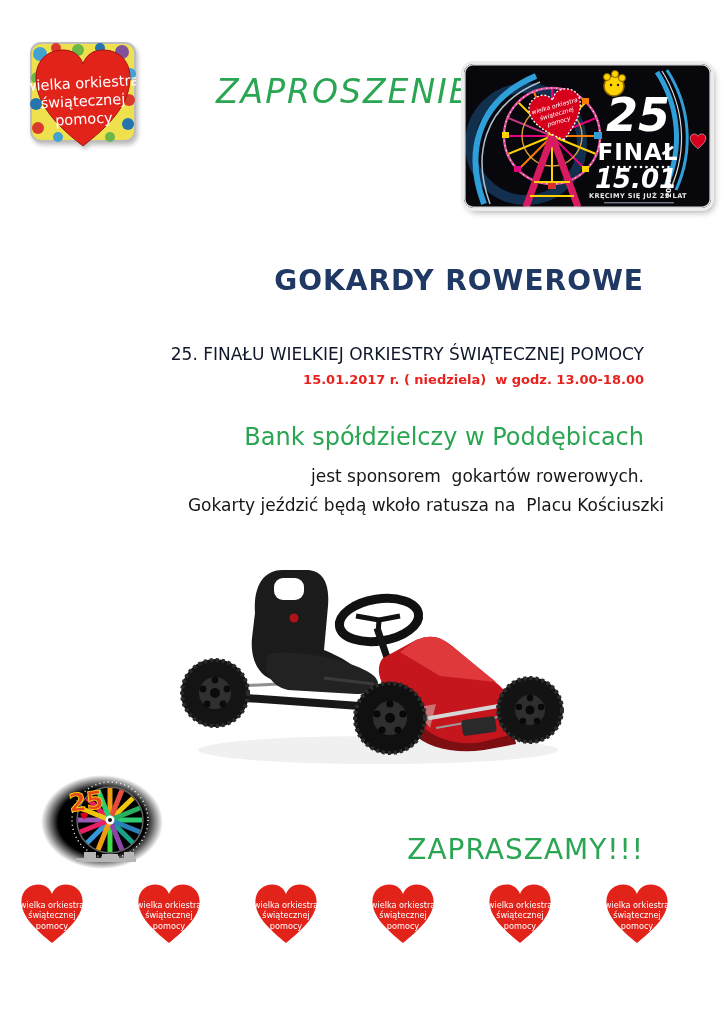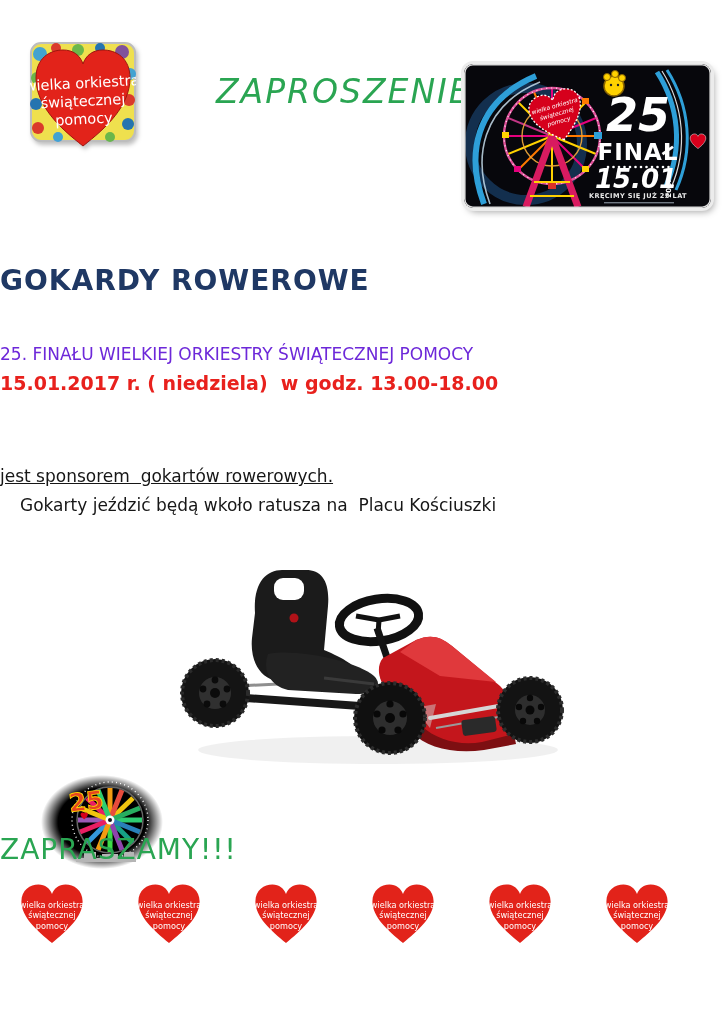--- a/index.html
+++ b/index.html
@@ -1,35 +1,35 @@
 <!DOCTYPE html>
 <html><head>
 <meta charset="utf-8">
 <style>
   html,body{margin:0;padding:0;background:#888;}
   .page{
     position:relative;width:723px;height:1024px;margin:0 auto;background:#ffffff;
     font-family:"DejaVu Sans",sans-serif;overflow:hidden;
   }
   .abs{position:absolute;}
-  .center-line{position:absolute;left:0;width:628px;text-align:left;white-space:pre;}
+  .center-line{position:absolute;left:16px;width:628px;text-align:right;white-space:pre;}
   .wosp-logo{left:30px;top:42px;width:106px;height:108px;filter:drop-shadow(2px 3px 2px rgba(0,0,0,.25));}
   .invite-title{
     left:168px;top:72px;font-size:33px;font-style:italic;letter-spacing:2px;
     color:#2aa552;font-weight:500;margin-left:48px;
   }
   .banner{
     left:464px;top:64px;width:247px;height:144px;border-radius:9px;
     box-shadow:0 0 0 3px #ececec, 3px 4px 7px rgba(0,0,0,.35);
   }
   .headline{top:264px;font-size:28px;font-weight:bold;letter-spacing:1px;color:#1f3864;}
-  .final-line{top:344px;font-size:17px;color:#6d28d9;}
-  .date-line{top:372px;font-size:19px;font-weight:bold;color:#e8211d;}
+  .final-line{top:344px;font-size:17px;color:#0f172a;}
+  .date-line{top:372px;font-size:13px;font-weight:bold;color:#e8211d;}
   .sponsor-name{top:423px;font-size:24px;color:#2aa552;}
-  .sponsor-line{top:466px;font-size:17px;color:#161616;text-decoration:underline;}
+  .sponsor-line{top:466px;font-size:17px;color:#161616;}
   .location-line{top:495px;font-size:17px;color:#161616;padding-left:20px;}
   .gokart{left:178px;top:558px;width:392px;height:212px;}
   .badge25{left:40px;top:774px;width:125px;height:104px;}
   .closing{top:833px;font-size:28px;letter-spacing:1px;color:#2aa552;}
   .hearts-row{
     left:0;top:880px;width:723px;height:78px;display:flex;align-items:flex-start;
     padding-left:18px;box-sizing:border-box;gap:49px;
   }
   .heart-item{width:68px;height:66px;flex:0 0 auto;}
 </style>
@@ -154,20 +154,21 @@
     <rect x="140" y="138" width="70" height="1.4" fill="#8c97a3" opacity="0.8"></rect>
     <g transform="translate(225,69) scale(0.3)">
       <path d="M30 52 C17 42 4 30 4 17 C4 7 12 3 19 3 C24 3 28 6 30 11 C32 6 36 3 41 3 C48 3 56 7 56 17 C56 30 43 42 30 52 Z" fill="#d6001c" stroke="#ffffff" stroke-width="1.6"></path>
     </g>
     <rect x="0.8" y="0.8" width="245.4" height="142.4" rx="8" fill="none" stroke="#dcdcdc" stroke-width="1.6"></rect>
   </svg>
 
   <div class="center-line headline">GOKARDY ROWEROWE</div>
   <div class="center-line final-line">25. FINAŁU WIELKIEJ ORKIESTRY ŚWIĄTECZNEJ POMOCY</div>
   <div class="center-line date-line">15.01.2017 r. ( niedziela)  w godz. 13.00-18.00</div>
+  <div class="center-line sponsor-name">Bank spółdzielczy w Poddębicach</div>
   <div class="center-line sponsor-line">jest sponsorem  gokartów rowerowych.</div>
   <div class="center-line location-line">Gokarty jeździć będą wkoło ratusza na  Placu Kościuszki</div>
 
   <svg class="abs gokart" viewBox="0 0 392 212" xmlns="http://www.w3.org/2000/svg">
     <ellipse cx="200" cy="192" rx="180" ry="14" fill="#000000" opacity="0.06"></ellipse>
 
     <line x1="40" y1="138" x2="210" y2="150" stroke="#181818" stroke-width="8"></line>
     <line x1="60" y1="128" x2="180" y2="122" stroke="#8f8f8f" stroke-width="3"></line>
 
     <g>

